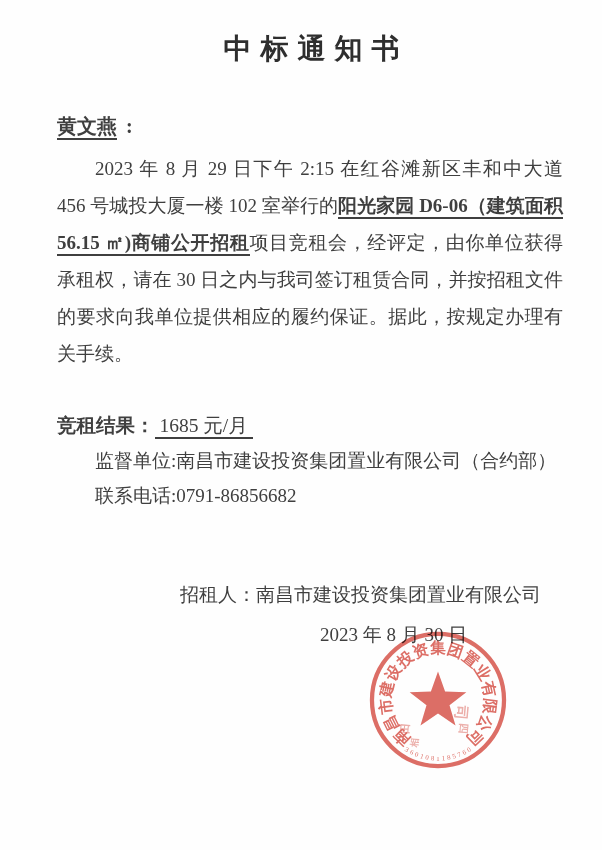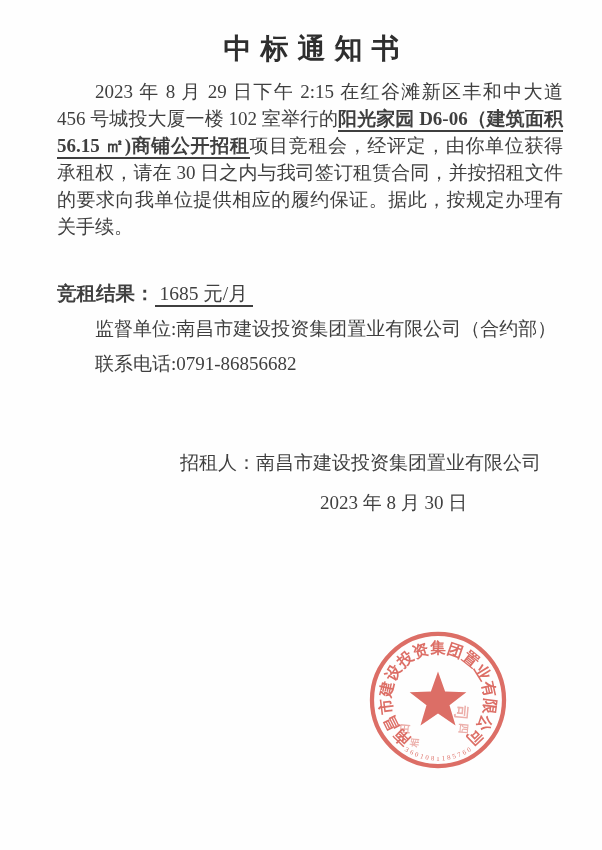--- a/index.html
+++ b/index.html
@@ -28,21 +28,21 @@
     font-size:20px;
     font-weight:700;
     line-height:28px;
   }
   .greeting .colon{margin-left:9px;font-weight:700;}
   .u{border-bottom:2px solid currentColor;padding-bottom:1px;}
   .b{font-weight:700;}
   .body-para{
     margin:10px 3px 0 0;
     font-size:19px;
-    line-height:27px;
+    line-height:37px;
     text-align:justify;
     text-indent:2em;
   }
   .result-line{
     margin-top:36px;
     font-size:19.5px;
     line-height:35px;
   }
   .result-line .label{font-weight:700;}
   .notice-para{
@@ -79,20 +79,23 @@
     pointer-events:none;
   }
 </style>
 </head>
 <body>
 
 <div class="page">
 
   <h1 class="title">中标通知书</h1>
 
+  <div class="greeting">
+    <span class="u">黄文燕</span><span class="colon">:</span>
+  </div>
 
   <p class="body-para">
     <span>2023 年 8 月 29 日下午 2:15 在红谷滩新区丰和中大道 456 号城投大厦一楼 102 室举行的</span><span class="b u">阳光家园 D6-06（建筑面积 56.15 ㎡)商铺公开招租</span><span>项目竞租会，经评定，由你单位获得承租权，请在 30 日之内与我司签订租赁合同，并按招租文件的要求向我单位提供相应的履约保证。据此，按规定办理有关手续。</span>
   </p>
 
   <div class="result-line">
     <span class="label">竞租结果：</span><span class="u">&nbsp;1685 元/月&nbsp;</span>
   </div>
 
 

